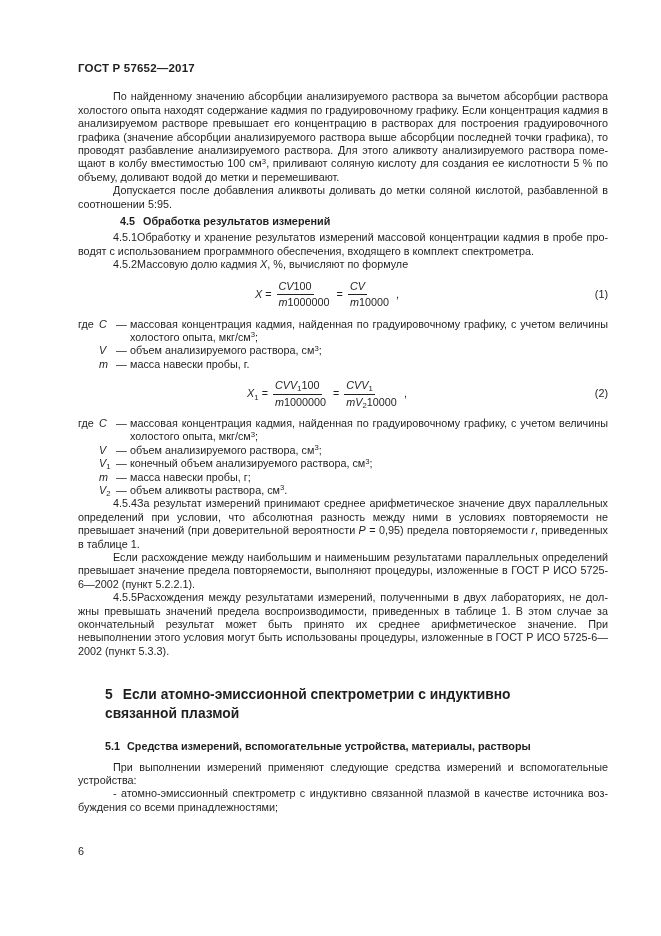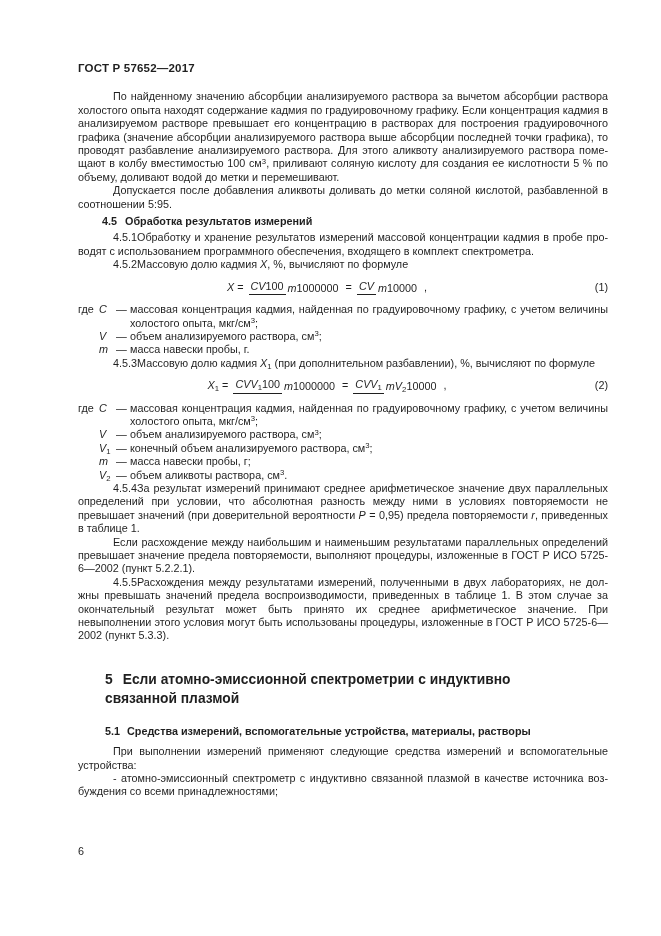--- a/index.html
+++ b/index.html
@@ -18,37 +18,37 @@
   }
   .doc-header {
     font-weight: bold;
     font-size: 11.5px;
     letter-spacing: 0.2px;
     margin-bottom: 15px;
   }
   p.para { margin: 0; text-align: justify; }
   .indent { text-indent: 35px; }
   .pnum { }
-  .h3 { font-weight: bold; margin: 4px 0 3px 24px; }
+  .h3 { font-weight: bold; margin: 4px 0 3px 42px; }
   .h3 .num { margin-right: 8px; }
   .h2 {
     font-weight: bold;
     font-size: 13.8px;
     line-height: 19px;
     margin: 27px 40px 17px 27px;
   }
   .h2 .num { margin-right: 10px; }
   .h35 { font-weight: bold; margin: 0 0 7px 27px; }
   .h35 .num { margin-right: 7px; }
   sup { font-size: 0.72em; vertical-align: baseline; position: relative; top: -0.45em; line-height: 0; }
   sub { font-size: 0.72em; vertical-align: baseline; position: relative; top: 0.28em; line-height: 0; }
   
   .formula { display: flex; align-items: center; margin: 8px 0; }
   .formula .eq { flex: 1; display: flex; justify-content: center; align-items: center; }
-  .frac { display: inline-flex; flex-direction: row; align-items: flex-end; margin: 0 5px; }
+  .frac { display: inline-flex; flex-direction: column; align-items: flex-start; margin: 0 5px; }
   .frac .fnumer { padding: 0 2px 1px; border-bottom: 1px solid #1f1f1f; }
   .frac .fdenom { padding: 1px 2px 0; }
   .formula .fno { flex: none; width: 32px; text-align: right; }
   
   .defrow { display: flex; justify-content: space-between; }
   .dwhere { width: 21px; flex: none; }
   .dsym { min-width: 14px; flex: none; }
   .ddash { width: 17px; flex: none; text-align: center; }
   .dtext { flex: 1; text-align: justify; }
   .pagenum { position: absolute; left: 78px; top: 845px; }
@@ -106,23 +106,20 @@
       <span class="dtext"><span>объем анализируемого раствора, см</span><sup>3</sup><span>;</span></span>
     </div>
     <div class="defrow">
       <span class="dwhere"></span>
       <span class="dsym"><span style="font-style: italic;">m</span></span>
       <span class="ddash">—</span>
       <span class="dtext"><span>масса навески пробы, г.</span></span>
     </div>
   </div>
 
-  <p class="para indent">
-    <span class="pnum">4.5.3</span><span><span>Массовую долю кадмия </span><span style="font-style: italic;">X</span><sub>1</sub><span> (при дополнительном разбавлении), %, вычисляют по формуле</span></span>
-  </p>
 
   <div class="formula">
     <span class="eq">
       <span><span style="font-style: italic;">X</span><sub>1</sub><span> = </span></span>
       <span class="frac">
         <span class="fnumer"><span style="font-style: italic;">CVV</span><sub>1</sub><span>100</span></span>
         <span class="fdenom"><span style="font-style: italic;">m</span><span>1000000</span></span>
       </span>
       <span><span>=</span></span>
       <span class="frac">

